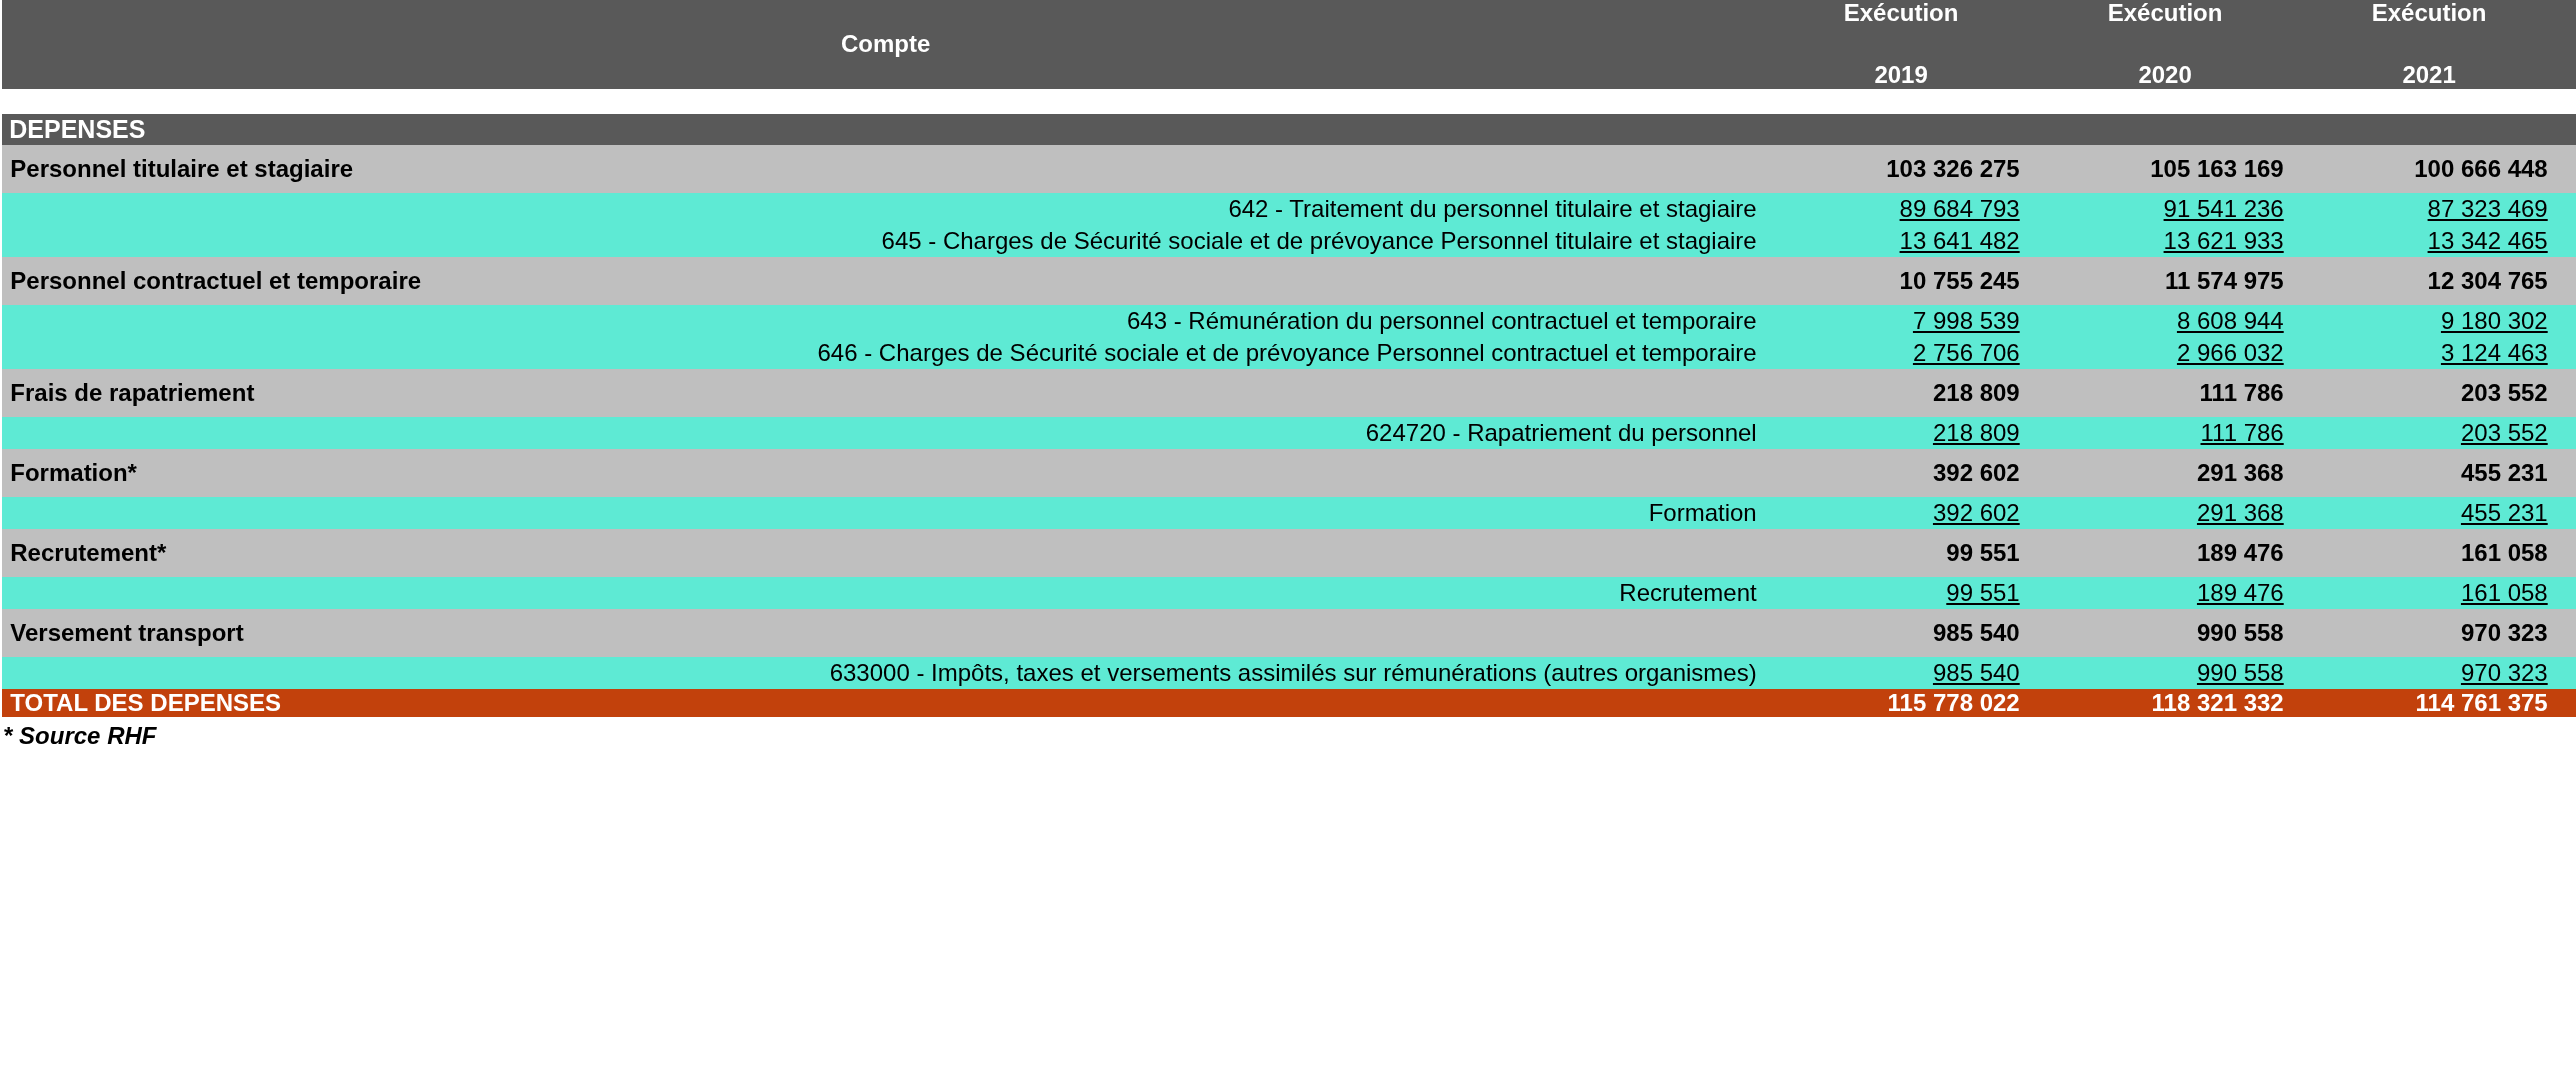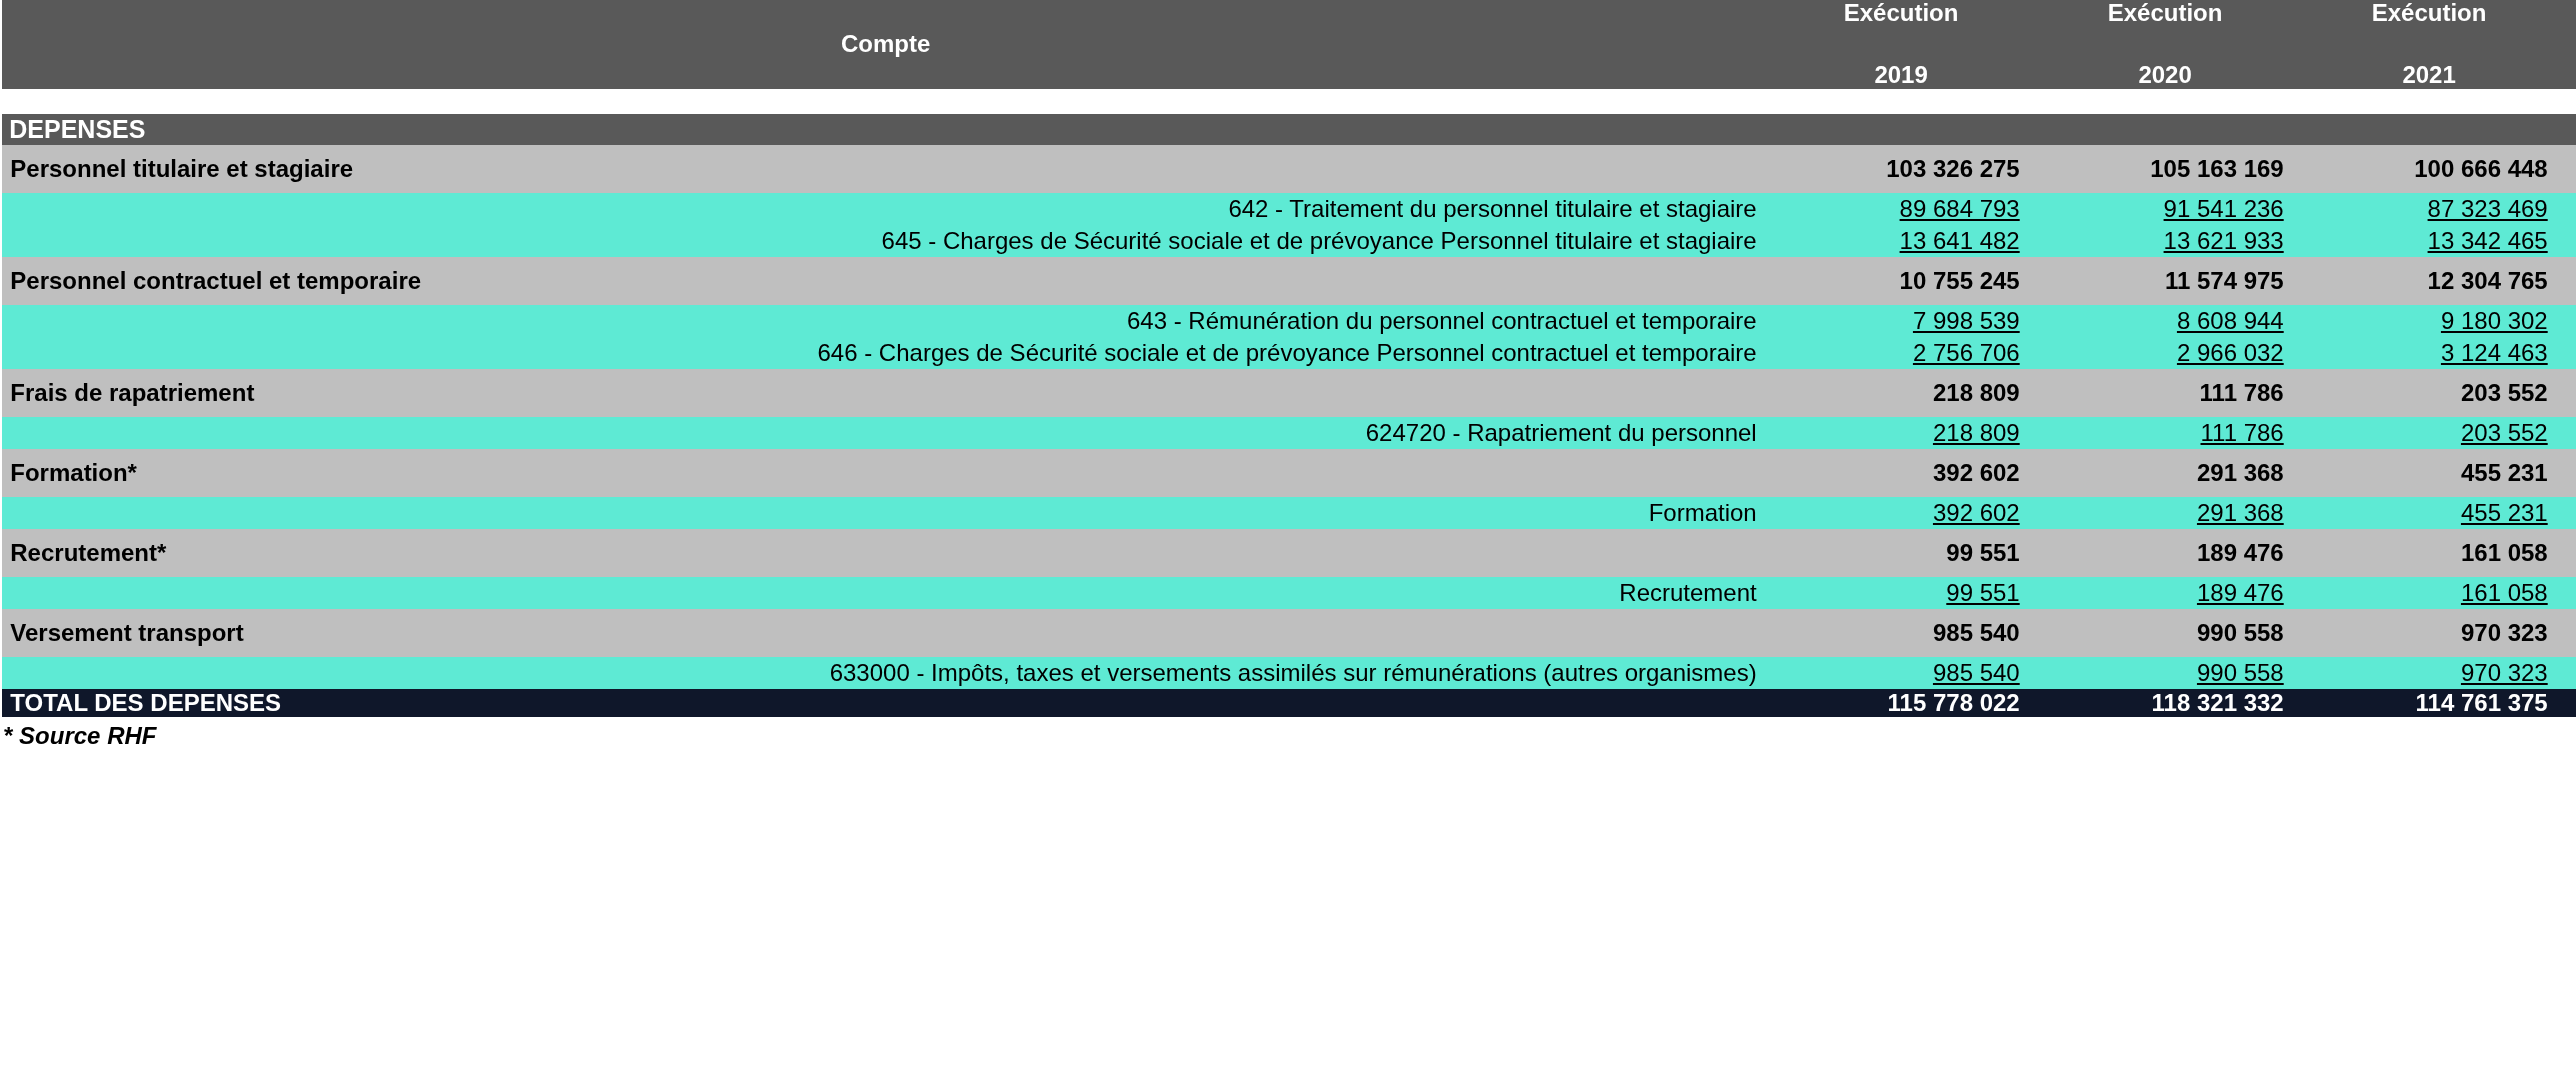--- a/index.html
+++ b/index.html
@@ -85,21 +85,21 @@
     font-weight: normal;
     height: 32px;
     padding: 1px 8.2px;
     box-sizing: border-box;
   }
   tr.detail td.label { text-align: right; padding-right: 12.4px; }
   tr.detail td.num   { text-align: right; padding-right: 13.4px; text-decoration: underline; }
 
   
   tr.total td {
-    background: #0f172a;
+    background: #c2410c;
     color: #ffffff;
     font-weight: bold;
     height: 24px;
     padding: 1px 8.2px;
     box-sizing: border-box;
     font-size: 24px;
     margin-top: 8px;
   }
   tr.total td.label { text-align: left; }
   tr.total td.num   { text-align: right; padding-right: 13.4px; }

